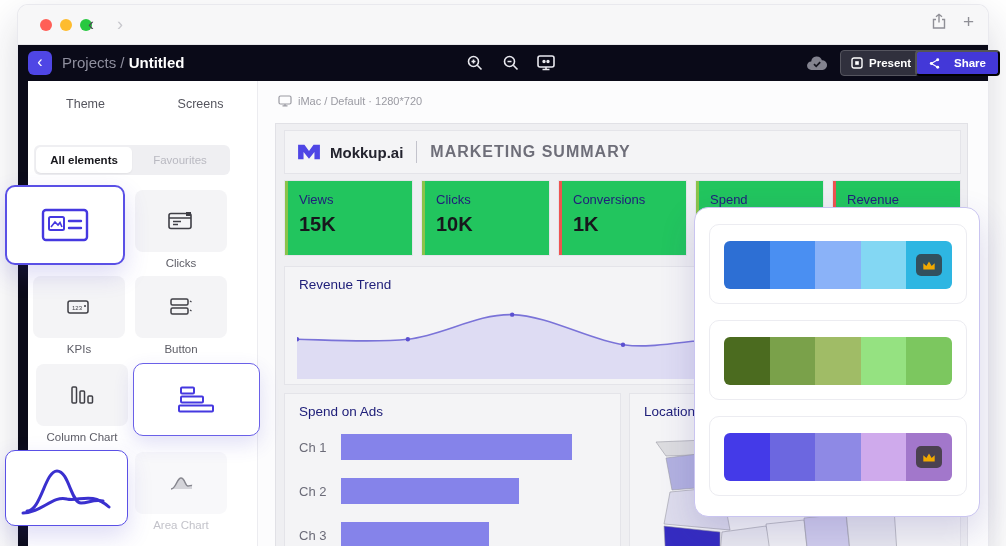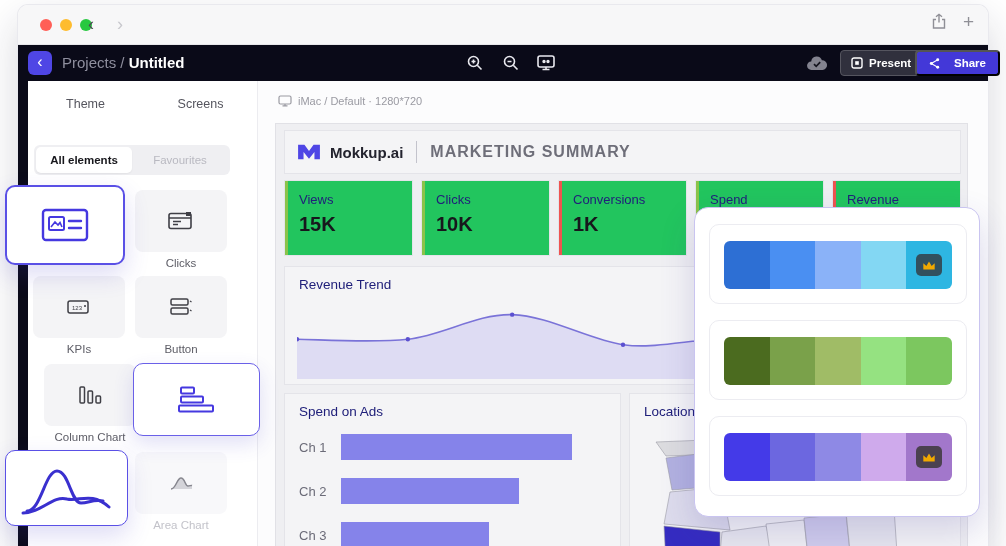--- a/index.html
+++ b/index.html
@@ -207,21 +207,21 @@
         <div class="tile-box">
           <svg width="26" height="18" viewBox="0 0 26 18" fill="none" stroke="#3f3f46" stroke-width="1.5">
               <rect x="2" y="3" width="20" height="12" rx="2"></rect>
               <text x="6" y="11.5" font-size="6" fill="#3f3f46" stroke="none" font-family="Liberation Sans, sans-serif">123</text>
               <path d="M18 8 l2 0 M19 7 v2" stroke-width="1.1"></path>
             </svg>
         </div>
         <div class="tile-label">KPIs</div>
       </div>
 
-      <div class="tile" style="left:16px;top:283px;">
+      <div class="tile" style="left:8px;top:283px;">
         <div class="tile-box">
           <svg width="24" height="18" viewBox="0 0 24 18" fill="none" stroke="#3f3f46" stroke-width="1.5">
               <rect x="2" y="1" width="4.5" height="16" rx="1"></rect>
               <rect x="10" y="5" width="4.5" height="12" rx="1"></rect>
               <rect x="18" y="10" width="4.5" height="7" rx="1"></rect>
             </svg>
         </div>
         <div class="tile-label">Column Chart</div>
       </div>
 

